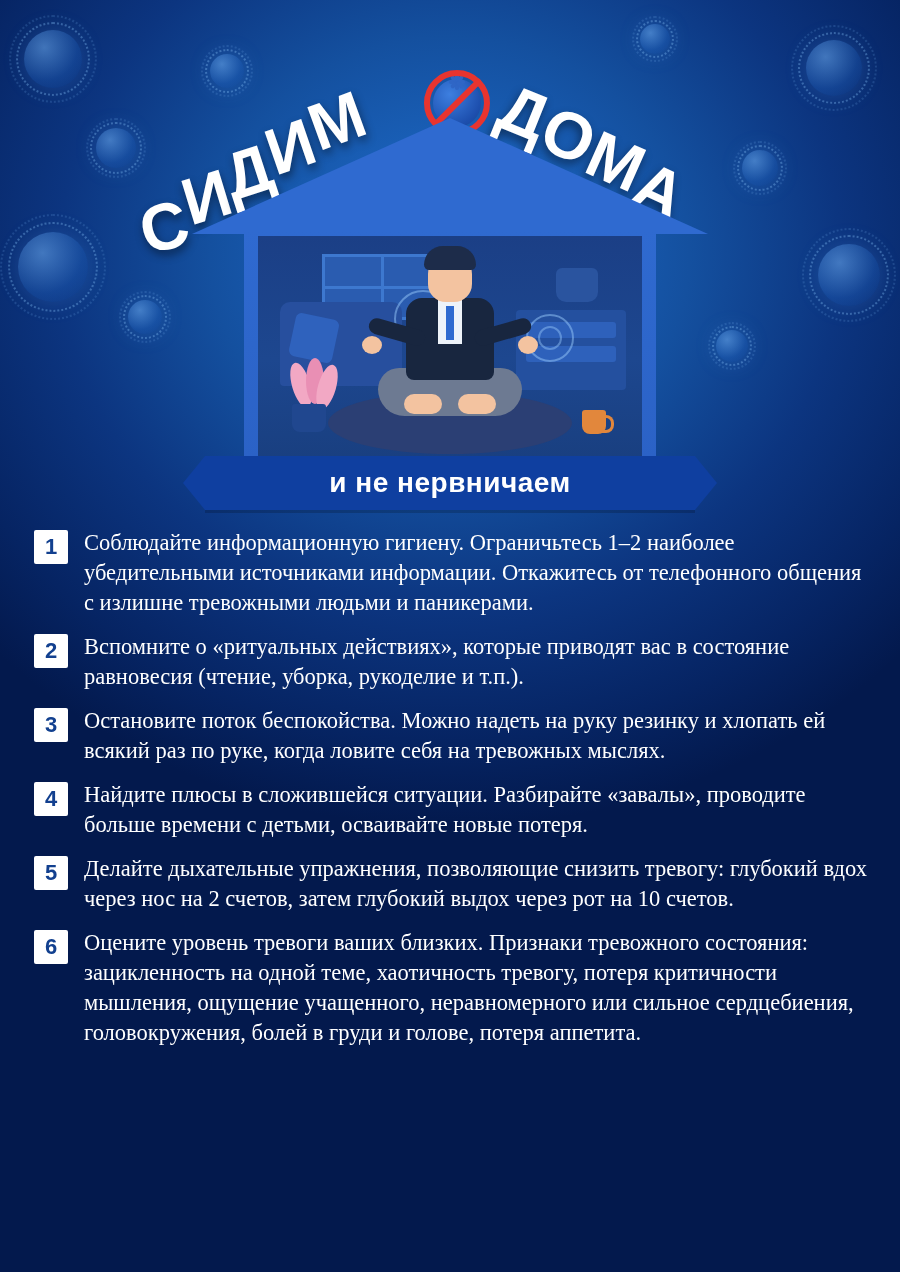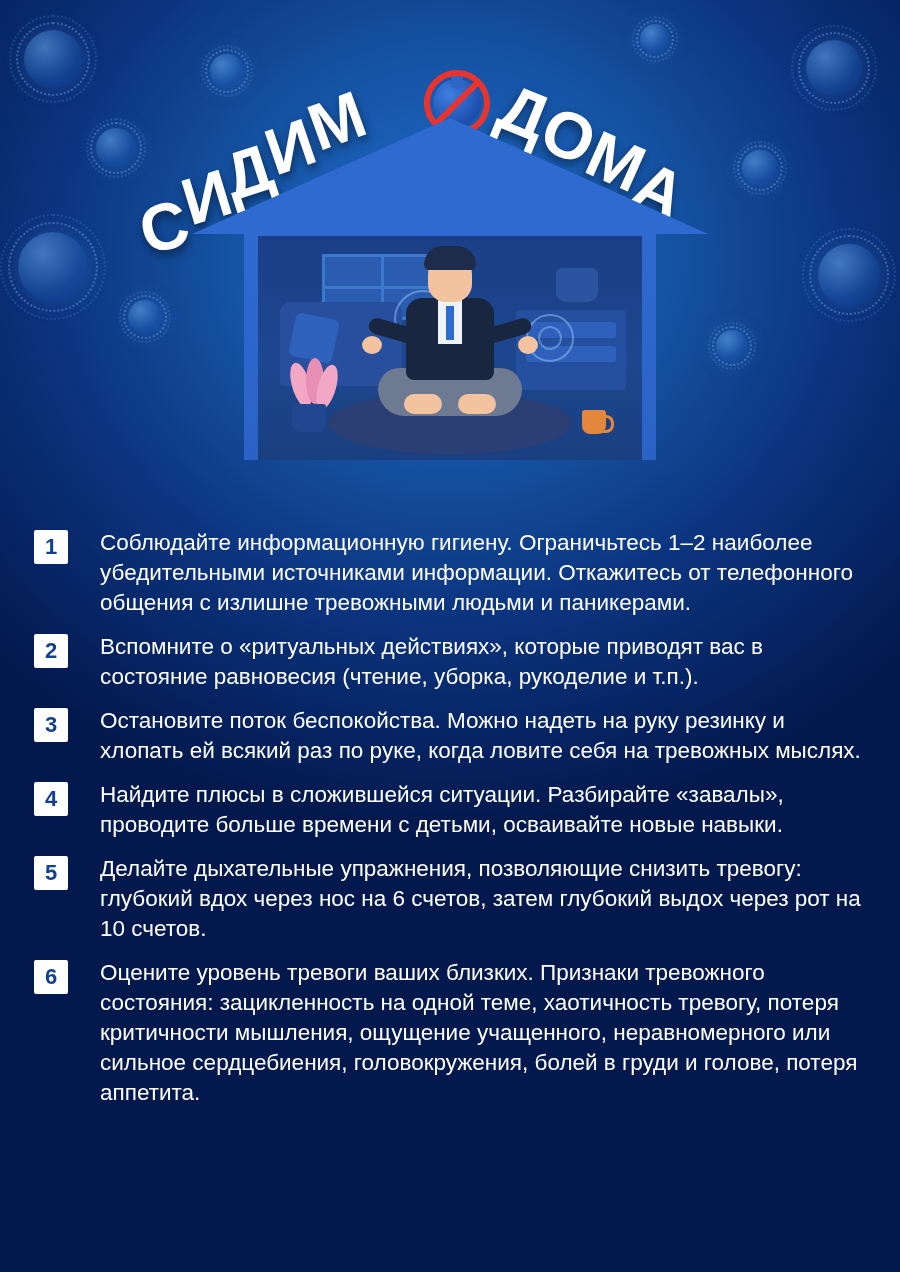--- a/index.html
+++ b/index.html
@@ -354,26 +354,25 @@
     background: #ffffff;
     color: #12408f;
     font-size: 22px;
     font-weight: bold;
     display: flex;
     align-items: center;
     justify-content: center;
     border-radius: 2px;
   }
   .tip-text {
-    font-family: Liberation Sans, sans-serif;
+    font-family: Liberation Serif, serif;
     font-size: 22.5px;
     line-height: 30px;
     color: #ffffff;
     text-align: left;
-    margin-left: 16px;
   }
 </style>
 </head>
 <body>
 
 <div class="poster">
 
   <div class="virus" style="left:24px;top:30px;width:58px;height:58px;"></div>
   <div class="virus" style="left:96px;top:128px;width:40px;height:40px;"></div>
   <div class="virus" style="left:18px;top:232px;width:70px;height:70px;"></div>
@@ -439,46 +438,49 @@
           <div class="p-arm right"></div>
           <div class="p-hand left"></div>
           <div class="p-hand right"></div>
           <div class="p-head"></div>
           <div class="p-hair"></div>
         </div>
       </div>
     </div>
   </div>
 
+  <div class="banner">
+    <div class="banner-text">и не нервничаем</div>
+  </div>
 
   <div class="tips">
 
     <div class="tip">
       <div class="tip-num">1</div>
       <div class="tip-text">Соблюдайте информационную гигиену. Ограничьтесь 1–2 наиболее убедительными источниками информации. Откажитесь от телефонного общения с излишне тревожными людьми и паникерами.</div>
     </div>
 
     <div class="tip">
       <div class="tip-num">2</div>
       <div class="tip-text">Вспомните о «ритуальных действиях», которые приводят вас в состояние равновесия (чтение, уборка, рукоделие и т.п.).</div>
     </div>
 
     <div class="tip">
       <div class="tip-num">3</div>
       <div class="tip-text">Остановите поток беспокойства. Можно надеть на руку резинку и хлопать ей всякий раз по руке, когда ловите себя на тревожных мыслях.</div>
     </div>
 
     <div class="tip">
       <div class="tip-num">4</div>
-      <div class="tip-text">Найдите плюсы в сложившейся ситуации. Разбирайте «завалы», проводите больше времени с детьми, осваивайте новые навыки.</div>
+      <div class="tip-text">Найдите плюсы в сложившейся ситуации. Разбирайте «завалы», проводите больше времени с детьми, осваивайте новые потеря.</div>
     </div>
 
     <div class="tip">
       <div class="tip-num">5</div>
-      <div class="tip-text">Делайте дыхательные упражнения, позволяющие снизить тревогу: глубокий вдох через нос на 6 счетов, затем глубокий выдох через рот на 10 счетов.</div>
+      <div class="tip-text">Делайте дыхательные упражнения, позволяющие снизить тревогу: глубокий вдох через нос на 2 счетов, затем глубокий выдох через рот на 10 счетов.</div>
     </div>
 
     <div class="tip">
       <div class="tip-num">6</div>
       <div class="tip-text">Оцените уровень тревоги ваших близких. Признаки тревожного состояния: зацикленность на одной теме, хаотичность тревогу, потеря критичности мышления, ощущение учащенного, неравномерного или сильное сердцебиения, головокружения, болей в груди и голове, потеря аппетита.</div>
     </div>
 
   </div>
 </div>
 

